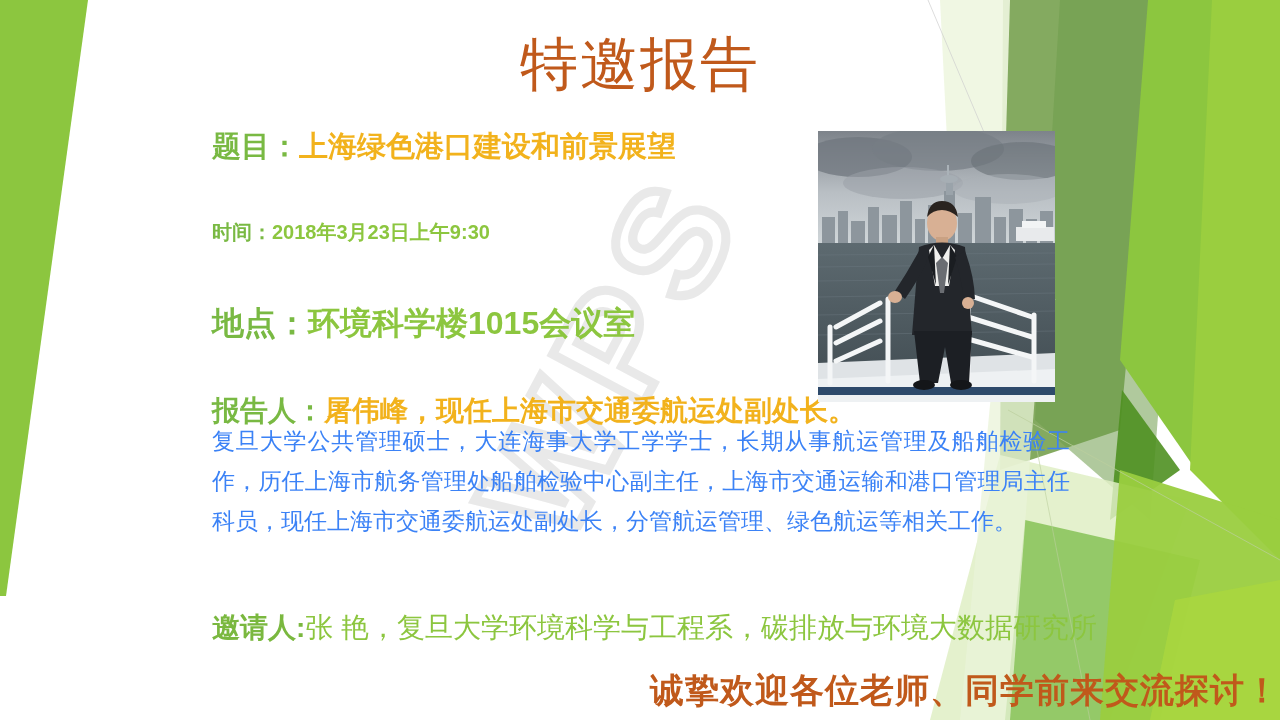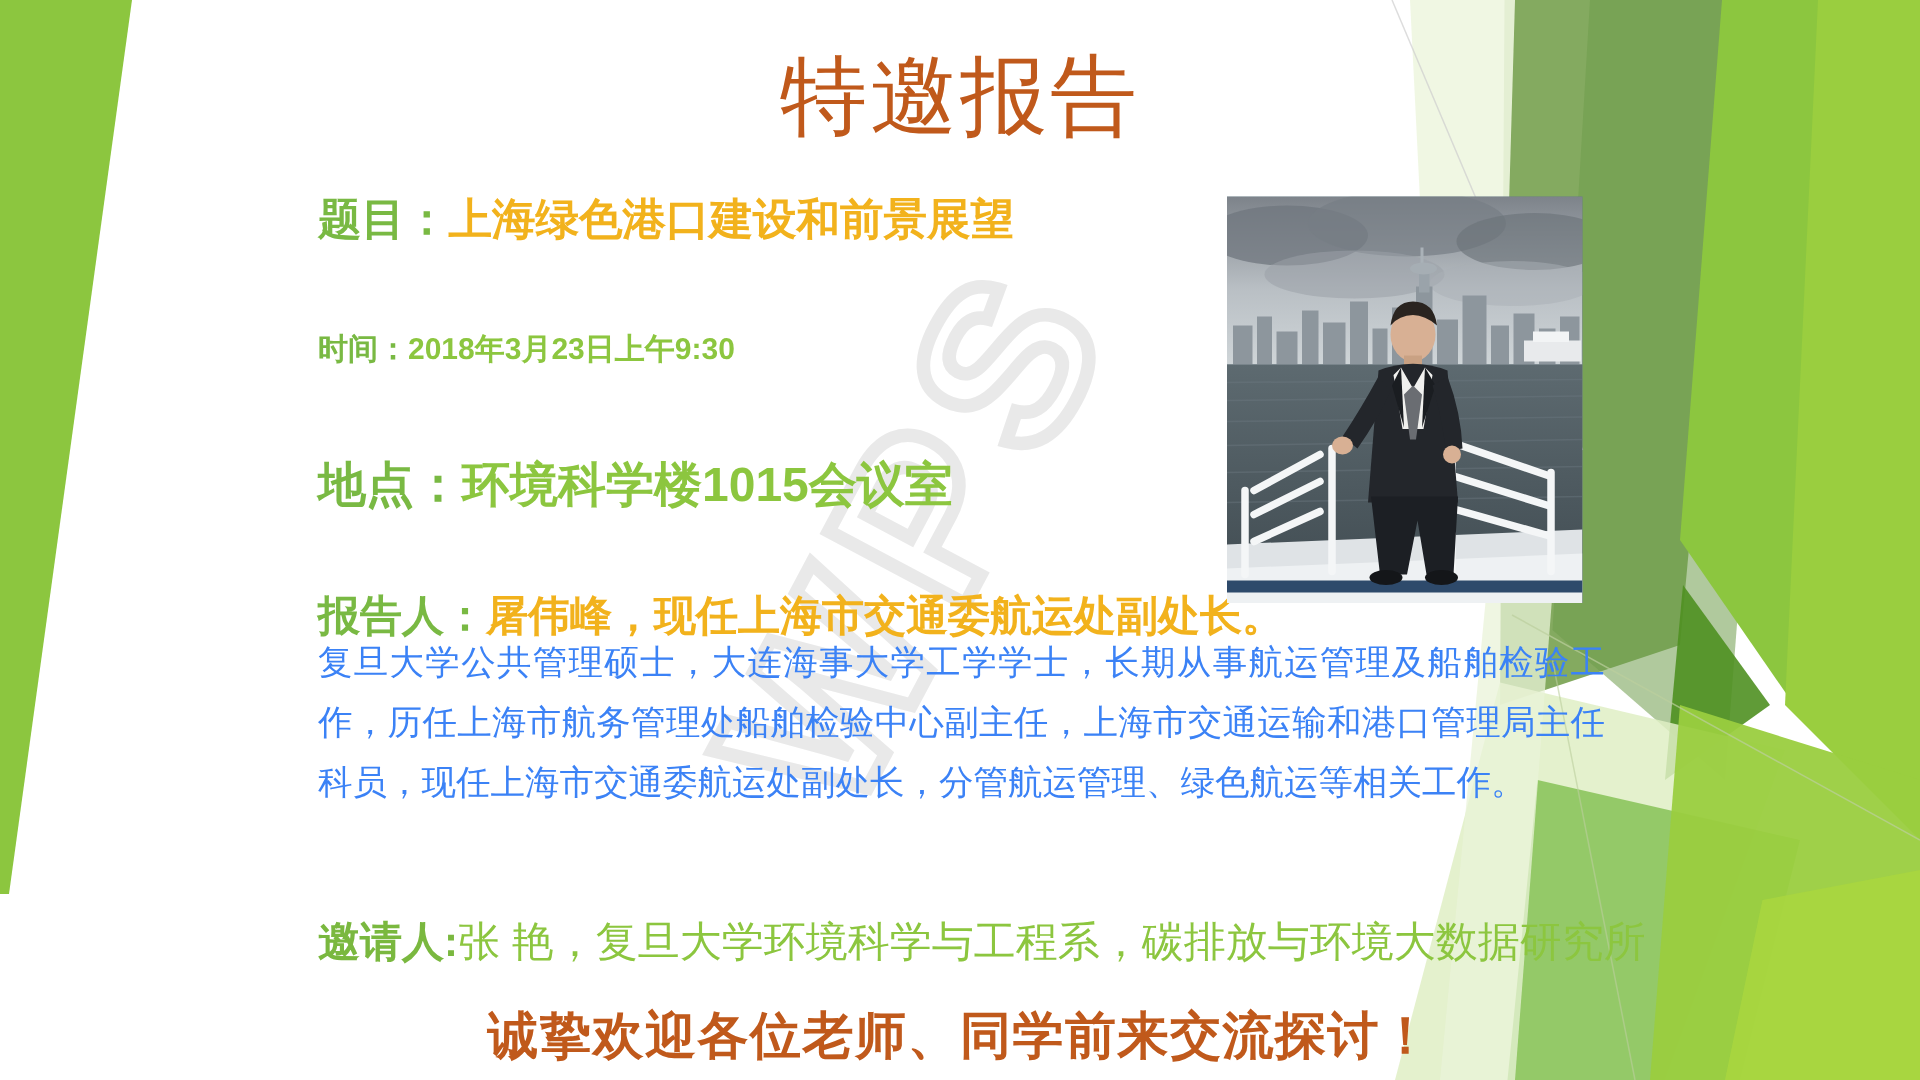--- a/index.html
+++ b/index.html
@@ -109,21 +109,21 @@
   .row-inviter .inv-lbl {
     font-weight: 700;
     color: #7ab83f;
   }
 
   .closing {
     position: absolute;
     left: 0;
     top: 668px;
     width: 1280px;
-    text-align: center;
+    text-align: right;
     font-size: 34px;
     font-weight: 700;
     color: #c0591b;
     letter-spacing: 1px;
   }
 
   
   .photo {
     position: absolute;
     left: 818px;

